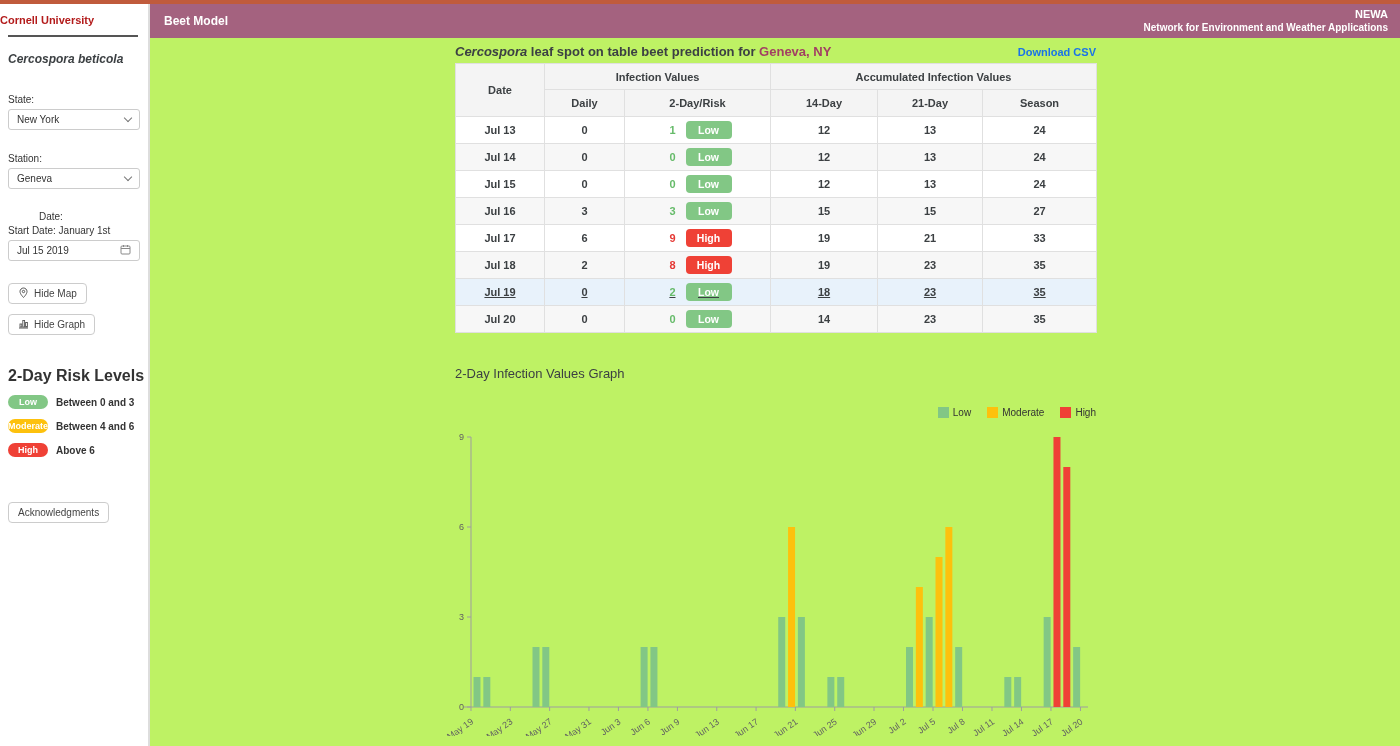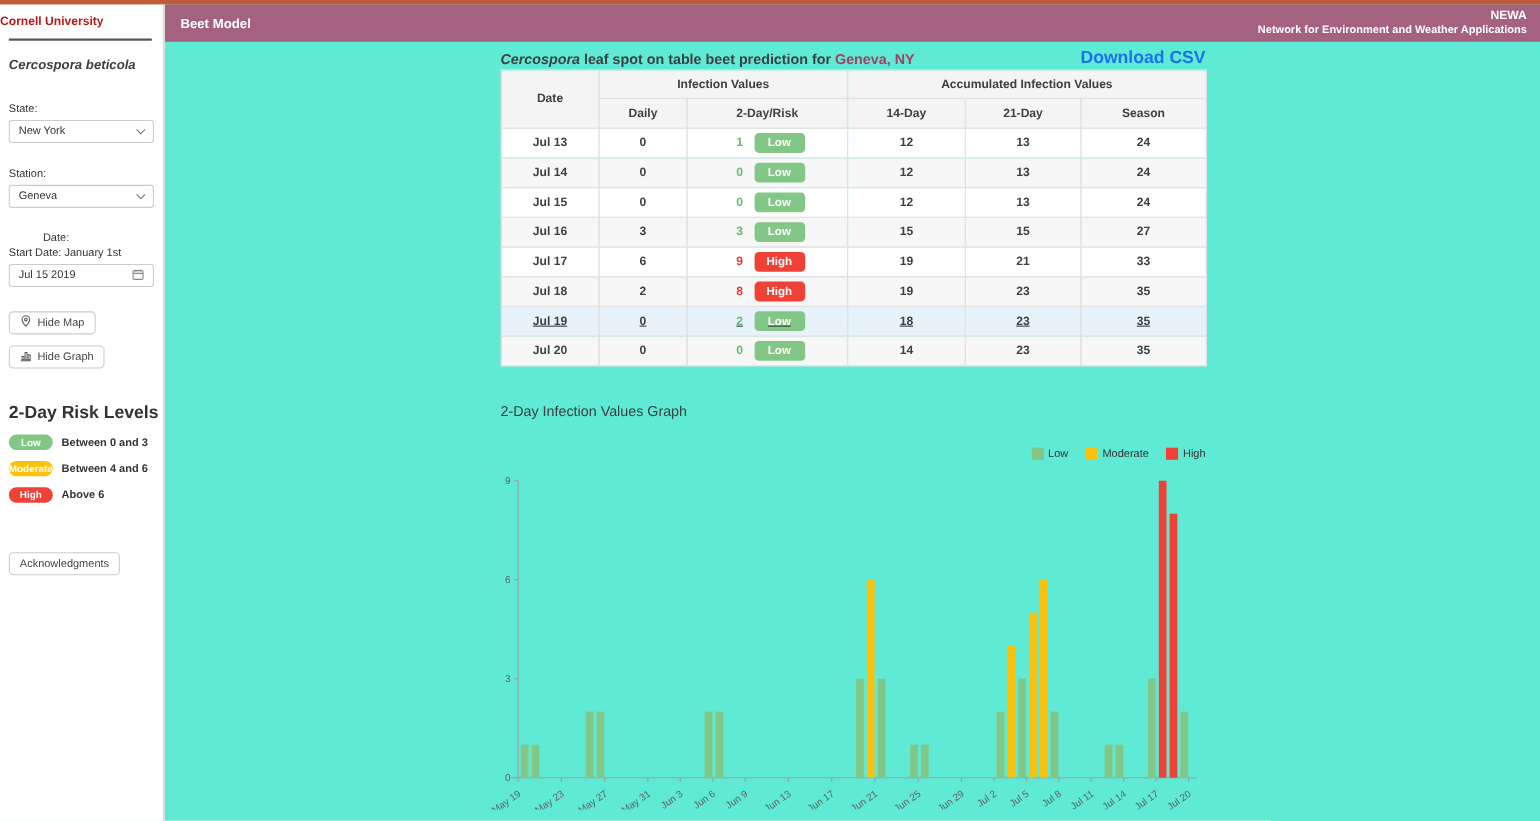--- a/index.html
+++ b/index.html
@@ -25,33 +25,33 @@
   .btn-map { margin-top:22px; }
   .btn-graph { margin-top:10px; }
   .btn-ack { margin-top:27px; }
   .risk-heading { margin:32px 0 0 8px; font-size:16px; font-weight:bold; color:#333; }
   .risk-row { margin:10px 0 0 8px; display:flex; align-items:center; gap:8px; height:14px; }
   .risk-pill { width:40px; height:14px; border-radius:8px; color:#fff; font-size:9px; font-weight:bold; text-align:center;
       line-height:14px; overflow:hidden; white-space:nowrap; }
   .risk-desc { font-size:10px; font-weight:bold; color:#333; }
 
   
-  .main { position:absolute; left:150px; top:4px; width:1250px; height:742px; background:#5eead4; }
+  .main { position:absolute; left:150px; top:4px; width:1250px; height:742px; background:#bef264; }
   .app-header { position:absolute; left:0; top:0; width:1250px; height:34px; background:#a4627f; display:flex;
       align-items:center; justify-content:space-between; padding:0 12px 0 14px; }
   .app-title { color:#fff; font-size:12px; font-weight:bold; }
   .brand { display:flex; flex-direction:column; align-items:flex-end; line-height:1.25;justify-content:center; }
   .brand-name { color:#fff; font-size:11px; font-weight:bold; }
   .brand-sub { color:#fff; font-size:10px; font-weight:bold; }
 
   .title-row { position:absolute; left:305px; top:40px; width:641px; display:flex; align-items:center; justify-content:space-between; }
   .table-title { font-size:13px; font-weight:bold; color:#3c4043; }
   .table-title .it { font-style:italic; }
   .table-title .loc { color:#a23f63; }
-  .csv-link { font-size:16px; font-weight:bold; color:#1a73e8; text-decoration:none; cursor:pointer; }
+  .csv-link { font-size:11px; font-weight:bold; color:#1a73e8; text-decoration:none; cursor:pointer; }
 
   table.data { position:absolute; left:305px; top:59px; width:641px; border-collapse:collapse; table-layout:fixed; font-size:11px; }
   table.data th, table.data td { border:1px solid #e0e0e0; text-align:center; color:#3c4043; }
   table.data thead th { background:#f4f4f4; font-weight:bold; height:26px; }
   table.data thead tr.sub th { height:27px; }
   table.data tbody td { height:27px; font-weight:bold; background:#fff; }
   table.data tbody tr:nth-child(even) td { background:#f7f7f7; }
   table.data tbody tr.highlight td { background:#e8f2fb;text-decoration:underline; }
   .cell-flex { display:flex; align-items:center; justify-content:center; gap:10px; }
   .risk-num { font-weight:bold; min-width:12px; text-align:right; }

